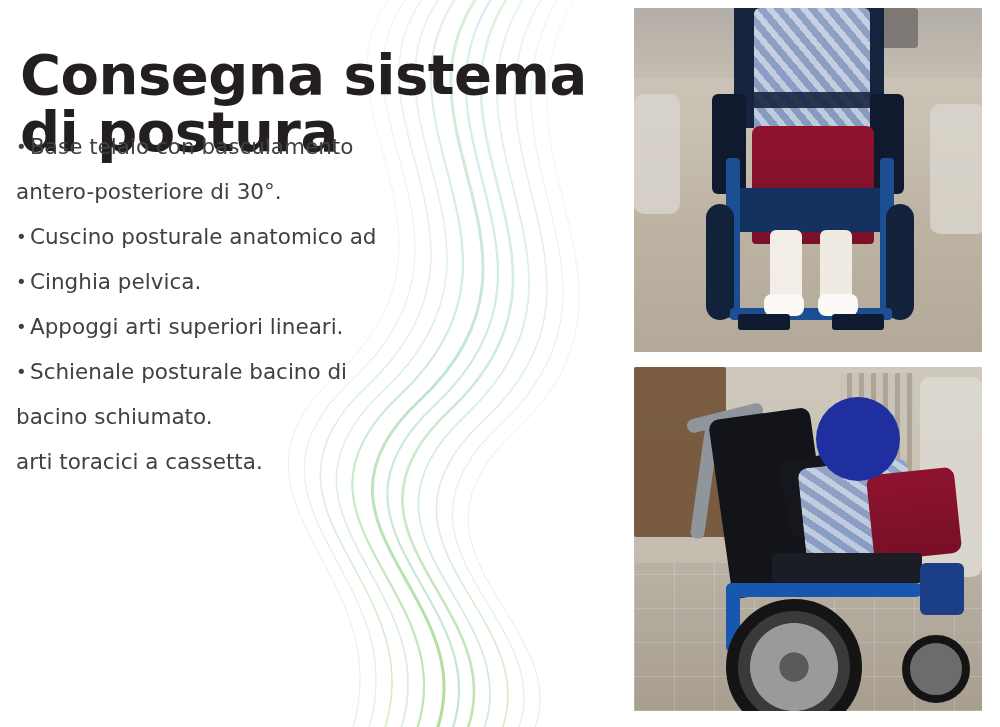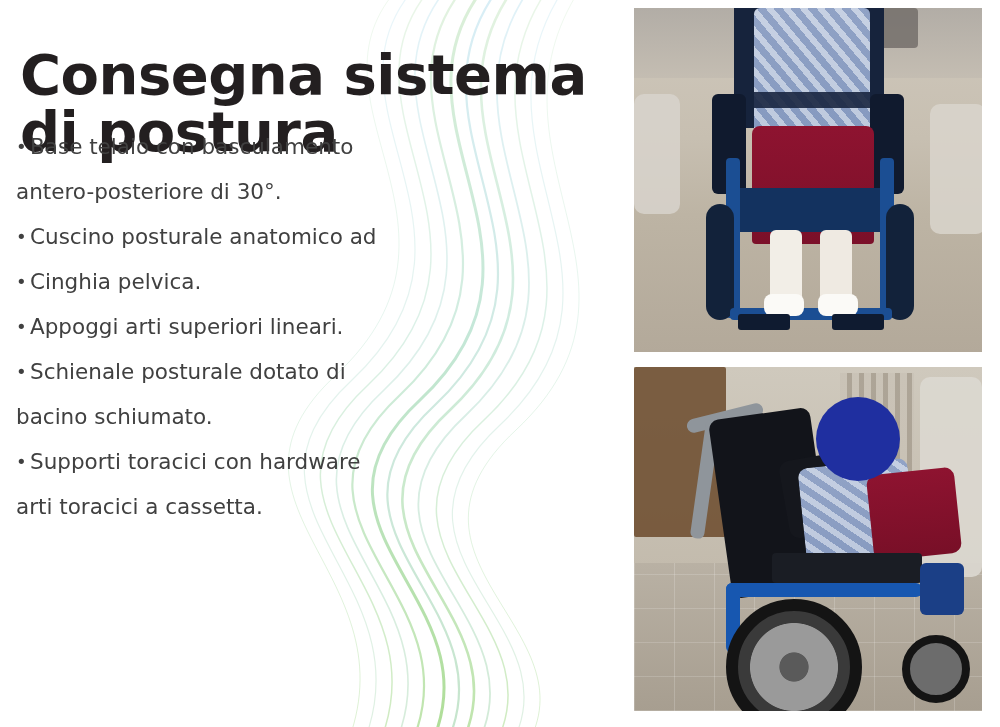--- a/index.html
+++ b/index.html
@@ -233,23 +233,22 @@
   <div class="content">
 
     <h1 class="title">Consegna sistema di postura</h1>
 
     <div class="bullets">
       <div class="bullet-line has-dot">Base telaio con basculamento</div>
       <div class="bullet-line">antero-posteriore di 30°.</div>
       <div class="bullet-line has-dot">Cuscino posturale anatomico ad</div>
       <div class="bullet-line has-dot">Cinghia pelvica.</div>
       <div class="bullet-line has-dot">Appoggi arti superiori lineari.</div>
-      <div class="bullet-line has-dot">Schienale posturale dotato di</div>
+      <div class="bullet-line has-dot">Schienale posturale bacino di</div>
       <div class="bullet-line">bacino schiumato.</div>
-      <div class="bullet-line has-dot">Supporti toracici con hardware</div>
       <div class="bullet-line">arti toracici a cassetta.</div>
     </div>
 
     <div class="photo photo-top">
       <div class="ph-layer t-floor"></div>
       <div class="ph-layer t-wall"></div>
       <div class="ph-layer t-wallobj"></div>
       <div class="ph-layer t-bagL"></div>
       <div class="ph-layer t-bagR"></div>
       <div class="ph-layer t-chairback"></div>

